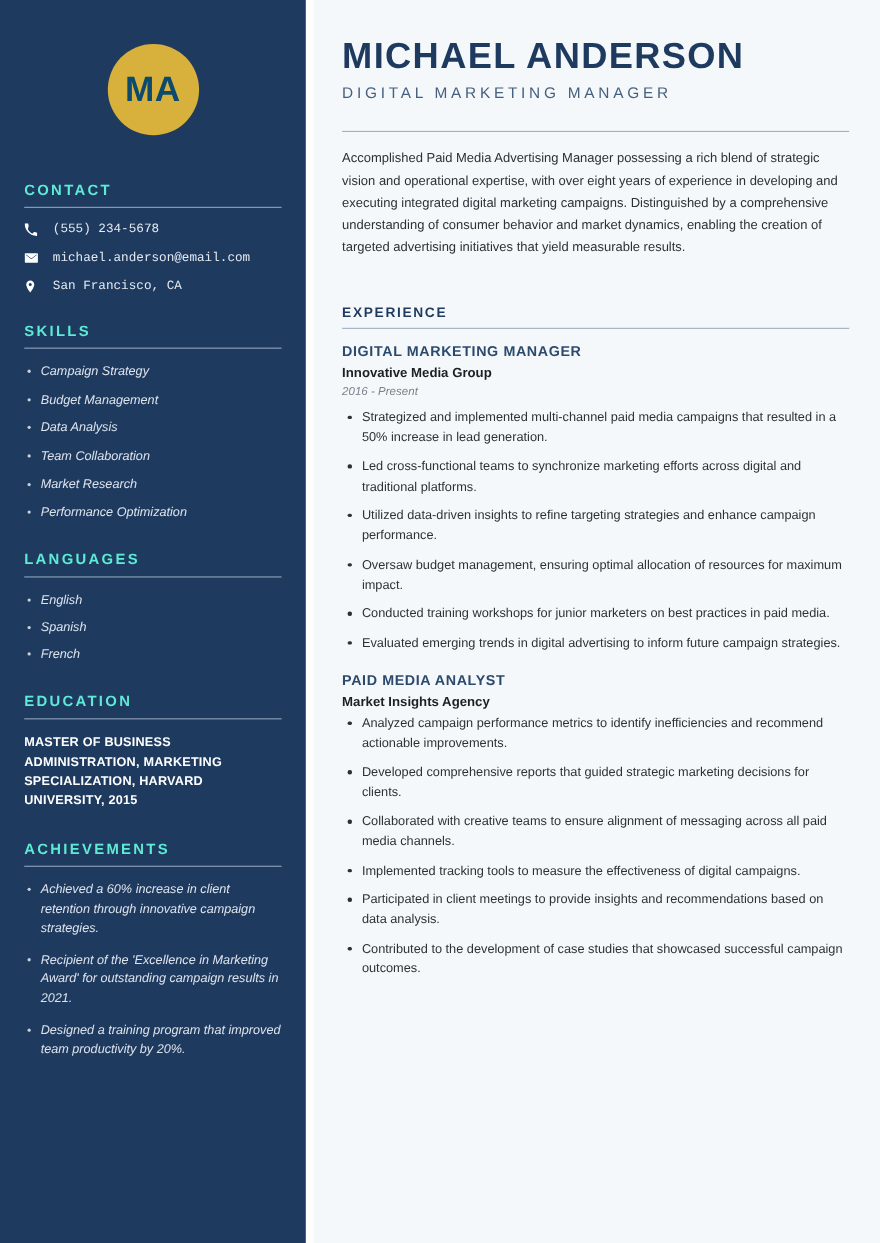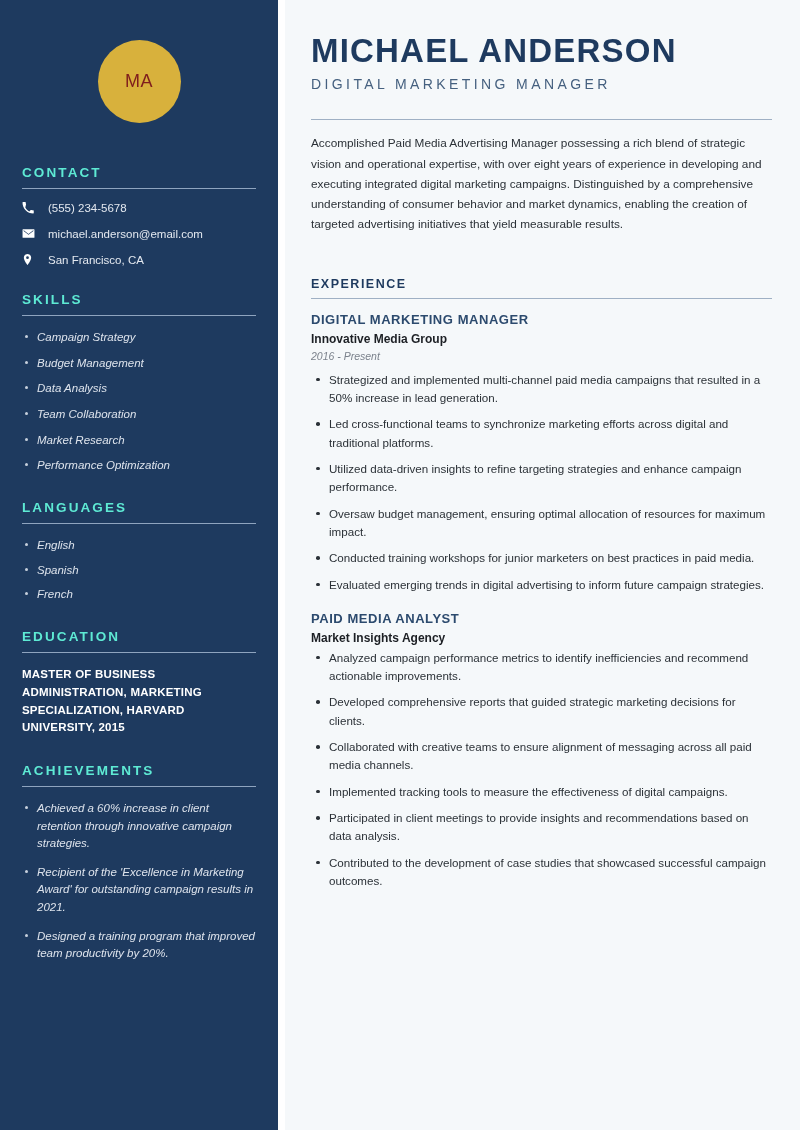--- a/index.html
+++ b/index.html
@@ -43,23 +43,23 @@
   }
 
   .avatar {
     width: 83px;
     height: 83px;
     border-radius: 50%;
     background: #d8b13c;
     display: flex;
     align-items: center;
     justify-content: center;
-    color: #7f1d1d;
-    font-size: 18px;
-    font-weight: normal;
+    color: #0c4a6e;
+    font-size: 32px;
+    font-weight: bold;
     letter-spacing: 0.5px;
   }
 
   .side-section { margin-bottom: 26px; }
 
   .side-heading {
     color: #5eead4;
     font-size: 13.5px;
     font-weight: bold;
     letter-spacing: 2.1px;
@@ -71,20 +71,21 @@
     background: #8fa4bf;
     margin-bottom: 13px;
   }
 
   .contact-row {
     display: flex;
     align-items: center;
     margin-bottom: 13px;
     color: #e4e9f0;
     font-size: 11.5px;
+    font-family: Liberation Mono, monospace;
   }
 
   .contact-icon {
     width: 20px;
     flex: 0 0 20px;
     display: flex;
     align-items: center;
     justify-content: flex-start;
     color: #ffffff;
   }

